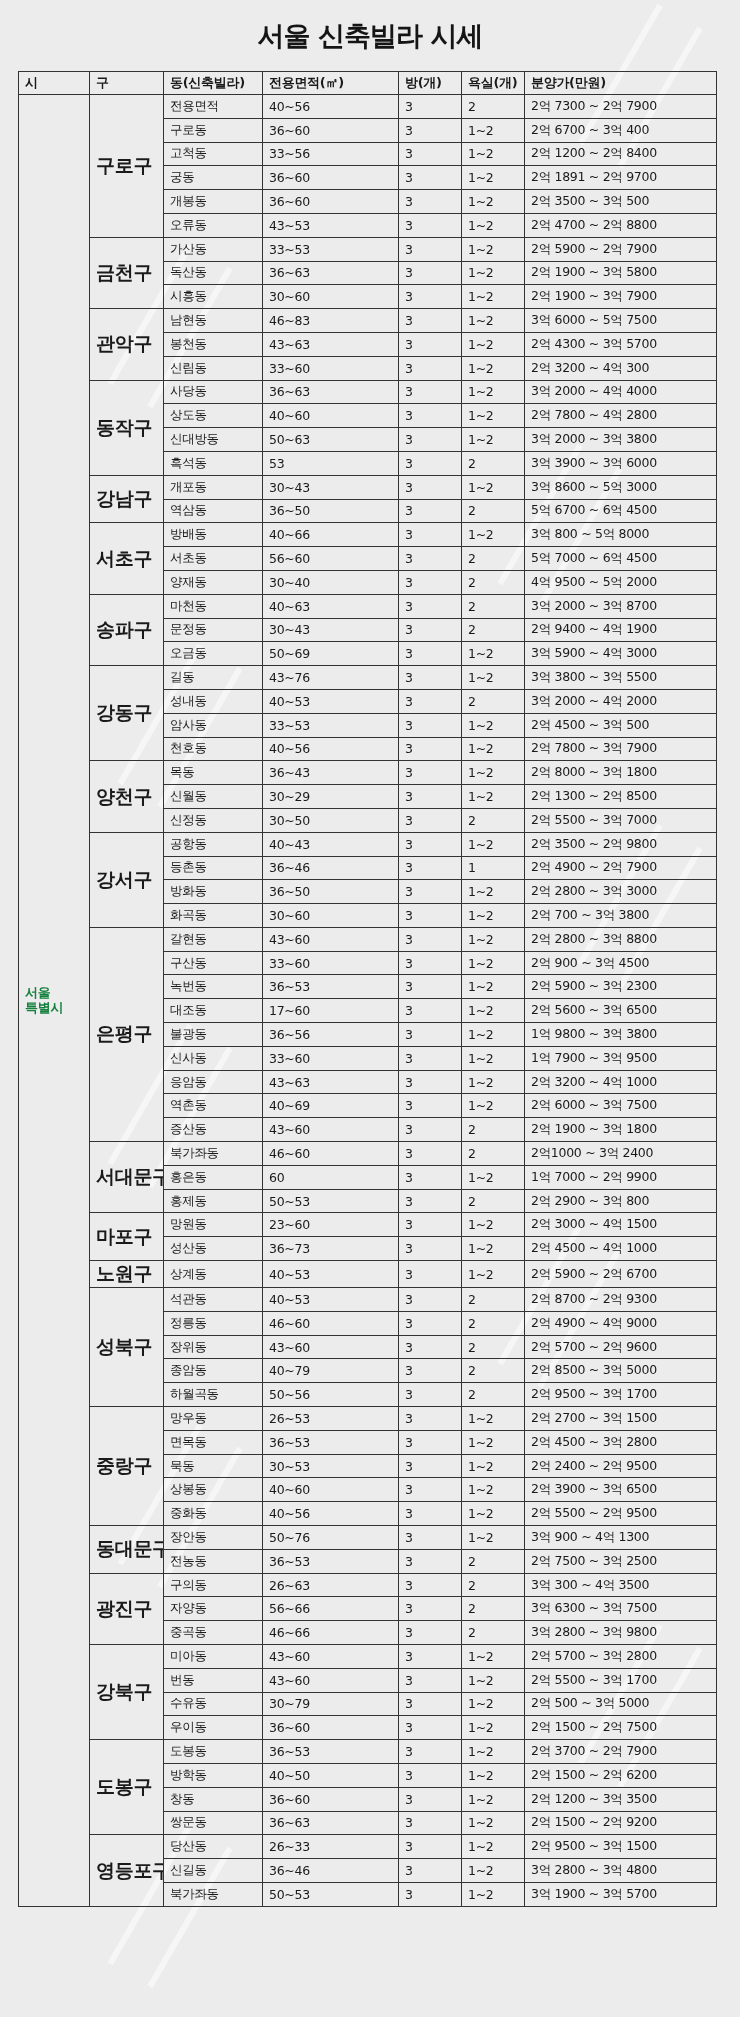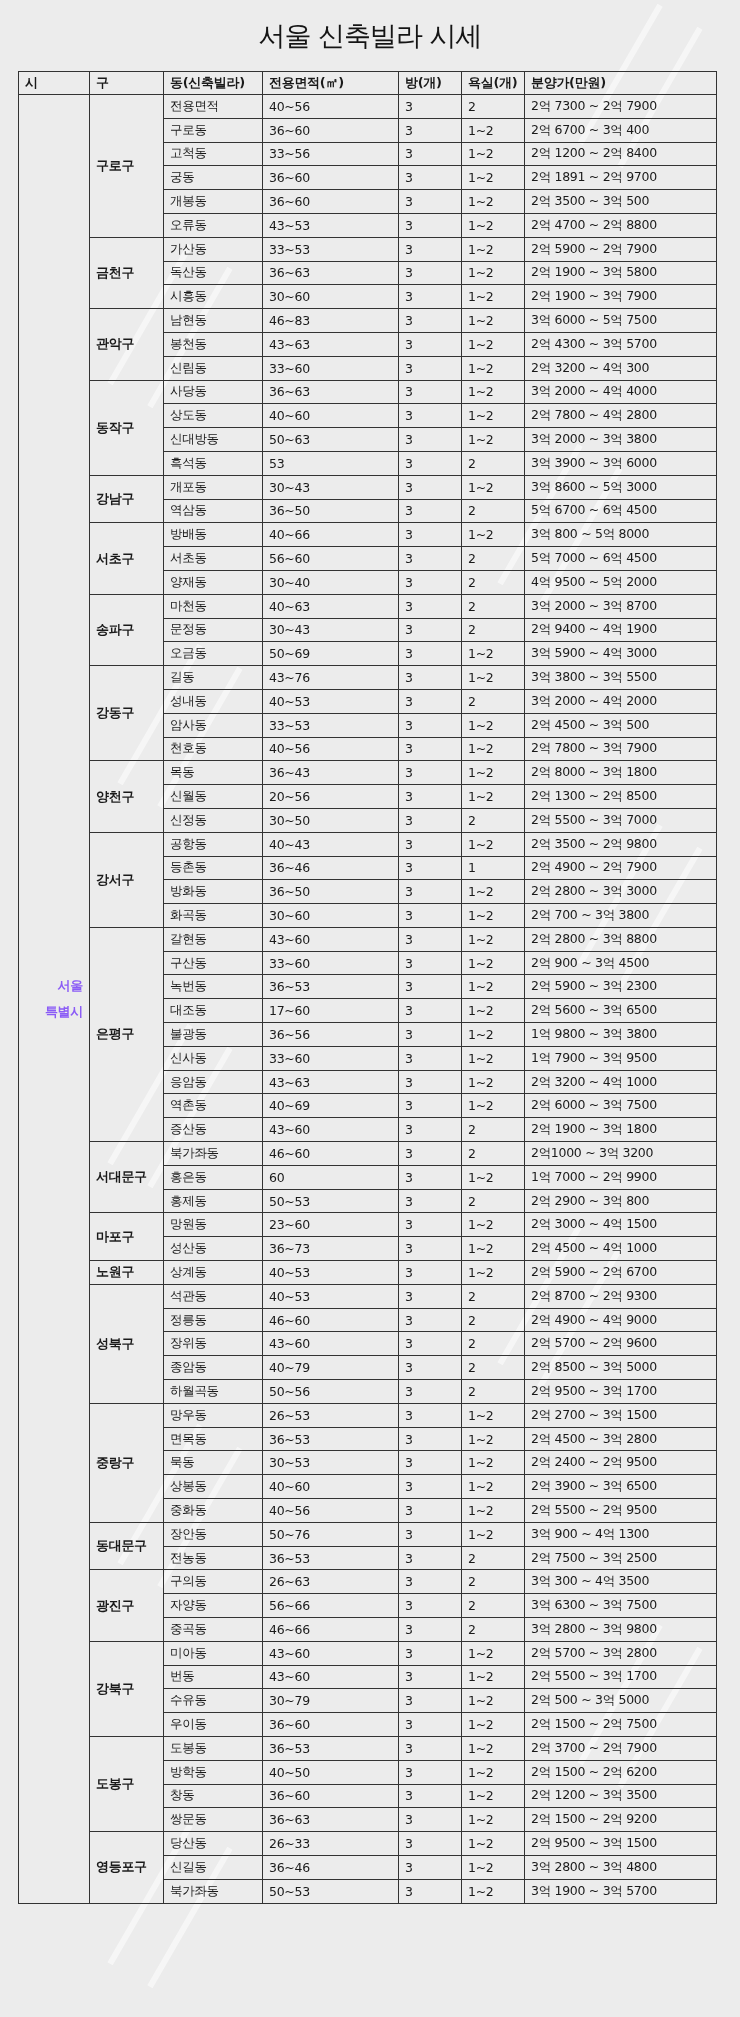--- a/index.html
+++ b/index.html
@@ -14,21 +14,21 @@
     position: absolute; pointer-events: none; z-index: 0;
     width: 160px; height: 40px;
     border-top: 6px solid rgba(255,255,255,0.55);
     border-bottom: 6px solid rgba(255,255,255,0.55);
     transform: rotate(-60deg);
   }
   .title {
     position: relative; z-index: 1;
     text-align: center; margin: 0;
     padding-top: 18px; height: 53px;
-    font-size: 27px; font-weight: 400; letter-spacing: -1px;
+    font-size: 27px; font-weight: 700; letter-spacing: -1px;
     color: #151515;
   }
   table {
     position: relative; z-index: 1;
     margin-left: 18px;
     width: 698px;
     border-collapse: collapse;
     table-layout: fixed;
     font-size: 12.5px;
   }
@@ -38,24 +38,24 @@
     text-align: left;
     height: 22.8px;
     font-weight: normal;
     white-space: nowrap;
     overflow: hidden;
     letter-spacing: -0.3px;
   }
   th { height: 22px; font-size: 13px; font-weight: bold; }
   td.si {
     border-top: 1px solid #333;
-    color: #8b5cf6; font-weight: bold; text-align: right;
-    font-size: 13px; line-height: 26px; white-space: normal;
+    color: #15803d; font-weight: bold; text-align: left;
+    font-size: 13px; line-height: 15px; white-space: normal;
   }
-  td.gu { font-weight: bold; font-size: 13px; vertical-align: middle; }
+  td.gu { font-weight: bold; font-size: 19px; vertical-align: middle; }
   col.c-si { width: 71px; }
   col.c-gu { width: 74px; }
   col.c-dong { width: 99px; }
   col.c-area { width: 136px; }
   col.c-room { width: 63px; }
   col.c-bath { width: 63px; }
   col.c-price { width: 192px; }
 </style>
 </head>
 <body>
@@ -303,21 +303,21 @@
       <tr>
         <td class="gu" rowspan="3">양천구</td>
         <td>목동</td>
         <td>36~43</td>
         <td>3</td>
         <td>1~2</td>
         <td>2억 8000 ~ 3억 1800</td>
       </tr>
       <tr>
         <td>신월동</td>
-        <td>20~56</td>
+        <td>30~29</td>
         <td>3</td>
         <td>1~2</td>
         <td>2억 1300 ~ 2억 8500</td>
       </tr>
       <tr>
         <td>신정동</td>
         <td>30~50</td>
         <td>3</td>
         <td>2</td>
         <td>2억 5500 ~ 3억 7000</td>
@@ -414,21 +414,21 @@
         <td>3</td>
         <td>2</td>
         <td>2억 1900 ~ 3억 1800</td>
       </tr>
       <tr>
         <td class="gu" rowspan="3">서대문구</td>
         <td>북가좌동</td>
         <td>46~60</td>
         <td>3</td>
         <td>2</td>
-        <td>2억1000 ~ 3억 3200</td>
+        <td>2억1000 ~ 3억 2400</td>
       </tr>
       <tr>
         <td>홍은동</td>
         <td>60</td>
         <td>3</td>
         <td>1~2</td>
         <td>1억 7000 ~ 2억 9900</td>
       </tr>
       <tr>
         <td>홍제동</td>

